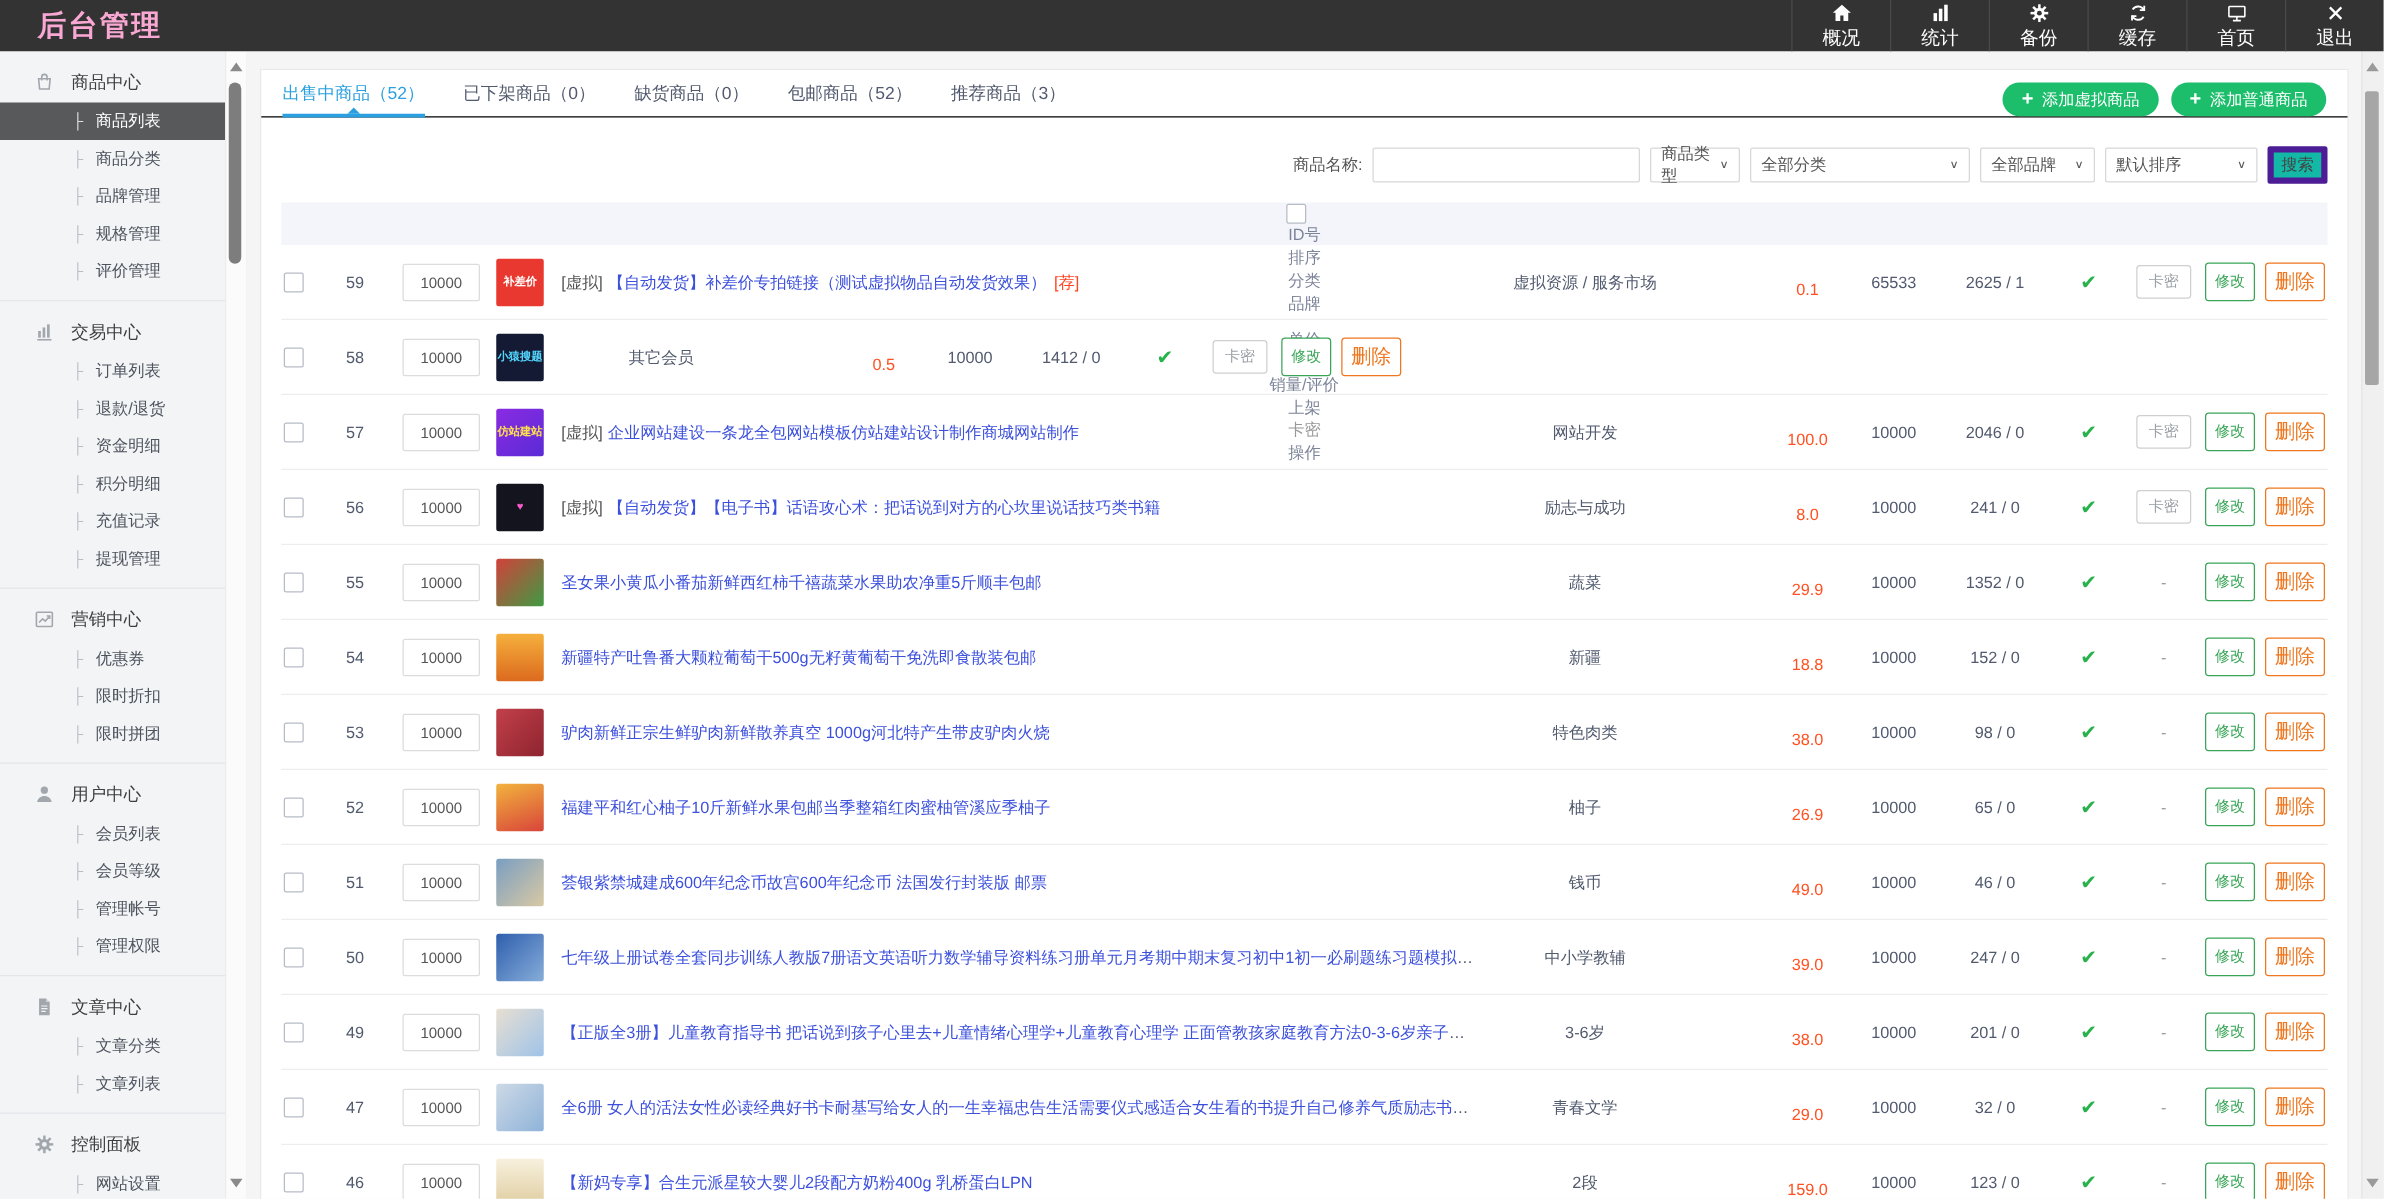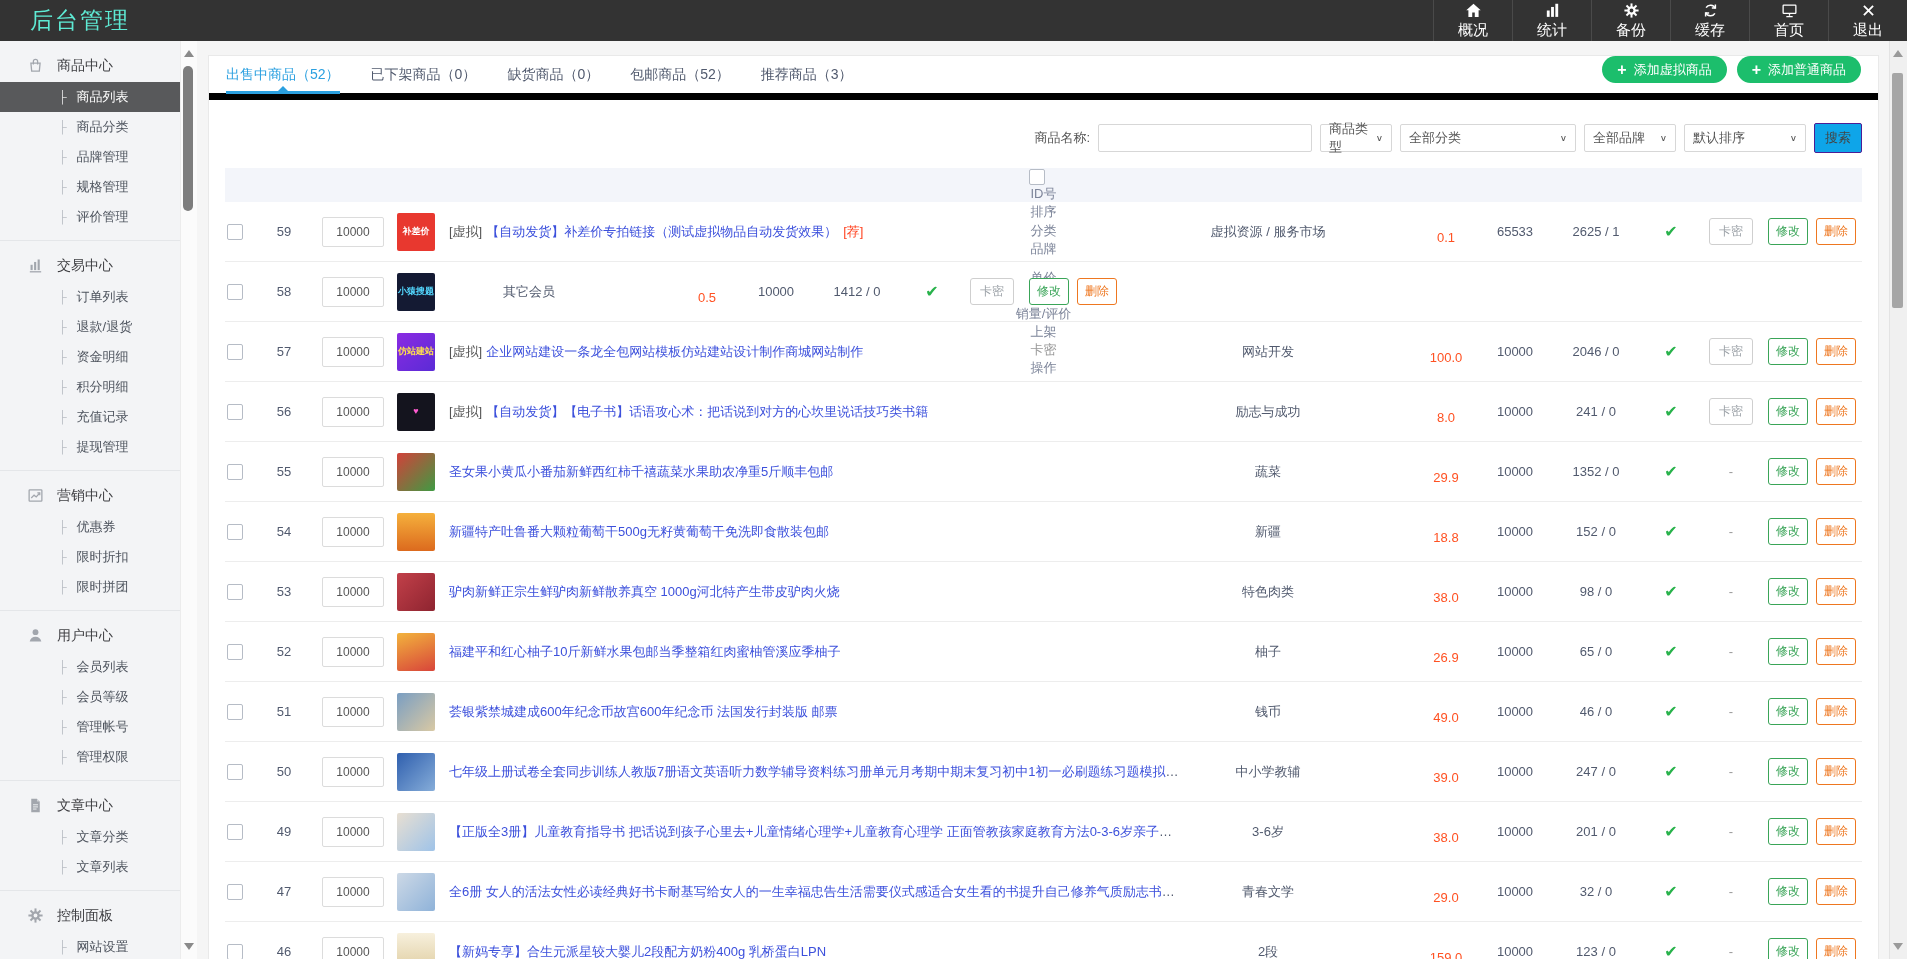--- a/index.html
+++ b/index.html
@@ -1,21 +1,21 @@
 <!DOCTYPE html>
 <html style="--topbar-bg: #333333; --active-item-bg: #58595b; --accent-blue: #2ba0e0; --green: #1cbe6c; --link-blue: #3c50dc; --price-orange: #ff5122; --badge-red: #ff4422; --check-green: #28b24b; --edit-green: #3aa558; --delete-orange: #ee7720;"><head>
 <meta charset="utf-8">
 <style>
   html,body{margin:0;padding:0;overflow:hidden;}
   body{width:1907px;height:959px;position:relative;background:#f5f5f5;
        font-family:"Liberation Sans","DejaVu Sans",sans-serif;font-size:13px;color:#515a6e;}
   
   .topbar{position:absolute;top:0;left:0;width:1907px;height:41px;background:var(--topbar-bg,#333);
           display:flex;justify-content:space-between;align-items:center;z-index:20;}
-  .logo{color:#5eead4;font-size:23px;font-weight:normal;padding-left:30px;letter-spacing:2px;}
+  .logo{color:#f9a8d4;font-size:23px;font-weight:bold;padding-left:30px;letter-spacing:2px;}
   .topbar-menu{display:flex;height:100%;color:#fff;--icon-hole:#333;}
   .menu-item{width:78px;border-left:1px solid #4a4a4a;display:flex;flex-direction:column;
              align-items:center;justify-content:center;gap:2px;cursor:pointer;}
   .menu-item .icon{width:17px;height:17px;}
   .menu-item .icon svg{width:100%;height:100%;display:block;}
   .menu-item .mlabel{font-size:15px;}
   
   .layout{position:absolute;top:41px;left:0;right:0;bottom:0;}
   
   .sidebar{position:absolute;left:0;top:0;width:180px;bottom:0;background:#f3f4f6;overflow:hidden;
@@ -39,39 +39,39 @@
   .sb-thumb{position:absolute;left:2px;width:10px;top:25px;height:145px;background:#7d7d7d;border-radius:6px;}
   
   .main-scrollbar{position:absolute;right:0;top:0;width:17px;bottom:0;background:#f0f0f0;border-left:1px solid #e3e3e3;}
   .ms-arrow{position:absolute;left:3px;width:0;height:0;border-left:5px solid transparent;border-right:5px solid transparent;}
   .ms-arrow.up{top:9px;border-bottom:7px solid #9a9a9a;}
   .ms-arrow.down{bottom:9px;border-top:7px solid #9a9a9a;}
   .ms-thumb{position:absolute;left:2px;width:11px;top:32px;height:235px;background:#a6a6a6;border-radius:2px;}
   
   .main{position:absolute;left:197px;right:17px;top:0;bottom:0;background:#f5f5f5;}
   .card{position:absolute;left:11px;right:11px;top:14px;bottom:-2px;background:#fff;border:1px solid #e9e9e9;}
-  .tabs-row{position:relative;height:37px;border-bottom:7px solid #000000;display:flex;align-items:flex-start;padding:0 17px;}
+  .tabs-row{position:relative;height:37px;border-bottom:1px solid #000000;display:flex;align-items:flex-end;padding:0 17px;}
   .tab{margin-right:31px;font-size:14px;color:#515a6e;cursor:pointer;position:relative;height:37px;
        display:flex;align-items:center;}
   .tab.active{color:var(--accent-blue,#2ba0e0);}
   .tab.active::after{content:"";position:absolute;left:0;right:0;bottom:-1px;height:3px;background:var(--accent-blue,#2ba0e0);}
   .tab.active::before{content:"";position:absolute;left:50%;margin-left:-5px;bottom:2px;width:0;height:0;
        border-left:5px solid transparent;border-right:5px solid transparent;border-bottom:5px solid var(--accent-blue,#2ba0e0);}
   .actions{margin-left:auto;display:flex;gap:10px;}
   .btn-green{display:flex;align-items:center;gap:7px;background:var(--green,#1cbe6c);color:#fff;border:none;
              border-radius:14px;height:27px;padding:0 15px;font-size:13px;cursor:pointer;font-family:inherit;}
   .btn-green .plus{font-weight:bold;font-size:16px;line-height:1;}
   
   .filter-row{display:flex;align-items:center;justify-content:flex-end;gap:8px;margin:23px 16px 15px;font-size:13px;color:#555;}
   .filter-input{width:214px;height:28px;border:1px solid #d7d7d7;border-radius:2px;font-family:inherit;font-size:13px;padding:0 6px;box-sizing:border-box;}
   .select{height:28px;border:1px solid #d7d7d7;border-radius:2px;display:flex;align-items:center;
           justify-content:space-between;padding:0 8px;color:#555;background:#fff;cursor:pointer;box-sizing:border-box;}
   .select.w-sm{width:72px;}.select.w-lg{width:176px;}.select.w-md{width:92px;}.select.w-md2{width:122px;}
   .caret{font-size:10px;color:#555;transform:scaleY(.85);}
-  .search-btn{height:30px;width:48px;border:1px solid #4c1d95;background:#0ea5e9;border-radius:2px;
+  .search-btn{height:30px;width:48px;border:5px solid #4c1d95;background:#14b8a6;border-radius:2px;
               font-size:13px;color:#444;cursor:pointer;font-family:inherit;}
   
   .table{margin:0 16px;}
   .thead{display:flex;align-items:center;background:#f3f5fa;height:34px;color:#7c8499;flex-direction:column;}
   .trow{display:flex;align-items:center;height:59px;border-bottom:1px solid #ededed;}
   .col{flex-shrink:0;}
   .col-check{width:32px;padding-left:2px;}
   .checkbox{width:14px;height:14px;border:1px solid #b6bcc6;border-radius:2px;background:#fff;display:inline-block;cursor:pointer;vertical-align:middle;}
   .col-id{width:50px;text-align:center;}
   .col-sort{width:88px;text-align:center;}
@@ -91,21 +91,21 @@
   .col-stock{width:70px;text-align:center;}
   .col-sales{width:92px;text-align:center;}
   .col-listed{width:58px;text-align:center;color:var(--check-green,#28b24b);font-size:16px;font-weight:bold;}
   .col-card{width:62px;text-align:center;color:#999;}
   .btn-card{border:1px solid #cfcfcf;color:#9aa0a6;background:#fff;border-radius:3px;font-size:12px;
             padding:4px 9px;cursor:pointer;font-family:inherit;}
   .col-ops{width:100px;display:flex;justify-content:center;gap:8px;}
   .btn-edit{border:1px solid var(--edit-green,#3aa558);color:var(--edit-green,#3aa558);background:#fff;
             border-radius:3px;font-size:12px;padding:4px 7px;cursor:pointer;font-family:inherit;}
   .btn-del{border:1px solid var(--delete-orange,#ee7720);color:var(--delete-orange,#ee7720);background:#fff;
-           border-radius:3px;font-size:12px;padding:4px 7px;cursor:pointer;font-family:inherit;}
+           border-radius:3px;font-size:16px;padding:4px 7px;cursor:pointer;font-family:inherit;}
 </style>
 </head>
 <body>
 
 <header class="topbar">
   <div class="logo">后台管理</div>
   <nav class="topbar-menu" id="topbarMenu">
       <div class="menu-item">
         <span class="icon">
           <svg viewBox="0 0 24 24">

